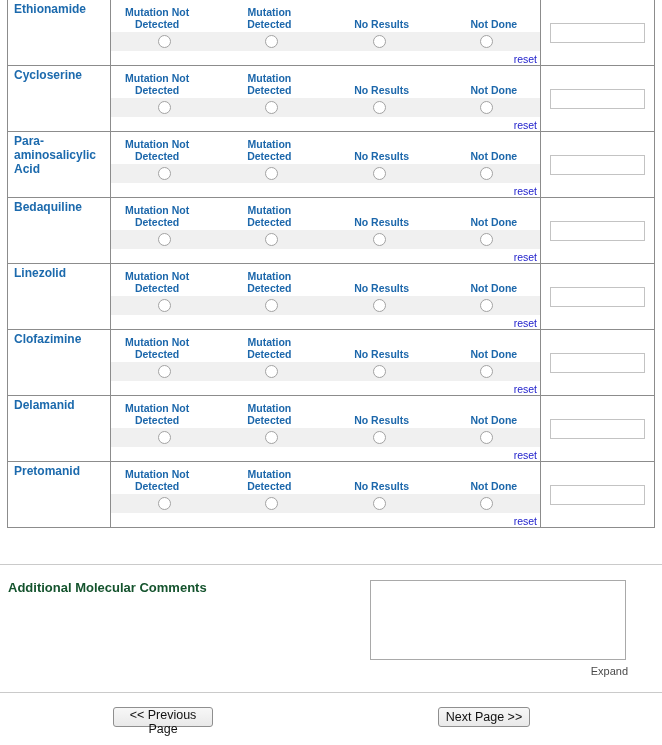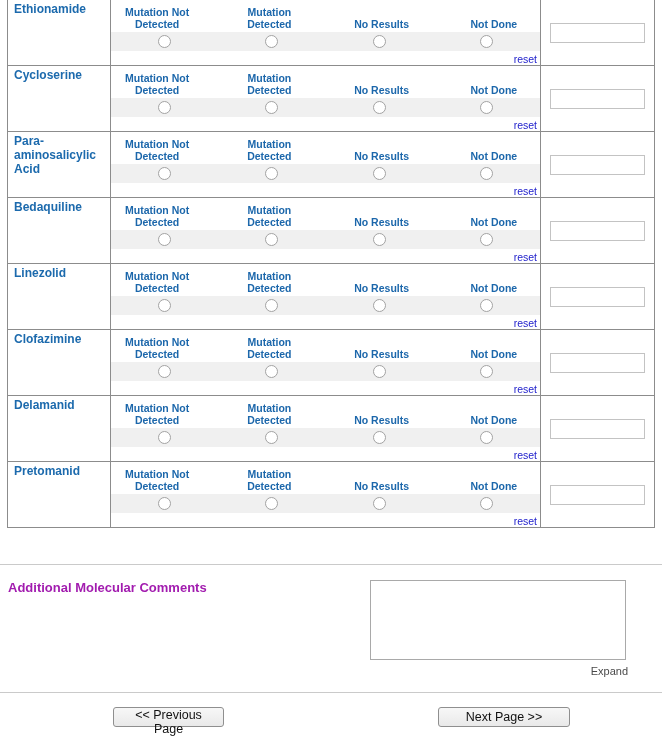--- a/index.html
+++ b/index.html
@@ -49,21 +49,21 @@
     width:95px; height:20px; border:1px solid #c3c3c3; background:#fff;
     font-size:12px; padding:0 3px; outline:none;
   }
 
   
   .hr { position:absolute; left:0; width:662px; height:1px; background:#cacaca; }
   .hr1 { top:564px; }
   .hr2 { top:692px; }
   .comments-label {
     position:absolute; left:8px; top:580px;
-    font-size:13px; font-weight:bold; color:#a21caf;
+    font-size:13px; font-weight:bold; color:#14532d;
   }
   .comments-area {
     position:absolute; left:370px; top:580px;
     width:256px; height:80px;
     border:1px solid #a9a9a9; background:#fff;
     resize:none; font-family:"Liberation Sans", sans-serif; font-size:12px; padding:3px;
     outline:none;
   }
   .expand-row {
     position:absolute; left:370px; top:664px; width:258px;
@@ -71,22 +71,22 @@
   }
   .expand { font-size:11px; color:#4a4a4a; cursor:pointer; }
 
   .nav-btn {
     position:absolute; top:707px; height:20px;
     background:linear-gradient(#f7f7f7,#e9e9e9);
     border:1px solid #8f8f8f; border-radius:3px;
     font-family:"Liberation Sans", sans-serif; font-size:12.5px; color:#111;
     cursor:pointer; padding:0 6px;
   }
-  .prev-btn { left:113px; width:111px; }
-  .next-btn { left:438px; width:132px; }
+  .prev-btn { left:113px; width:100px; }
+  .next-btn { left:438px; width:92px; }
 </style>
 </head>
 <body>
 
 <div class="page">
 
   <div class="dtable">
     <div class="trow">
       <div class="cell name">
         <span class="drug">Ethionamide</span>

